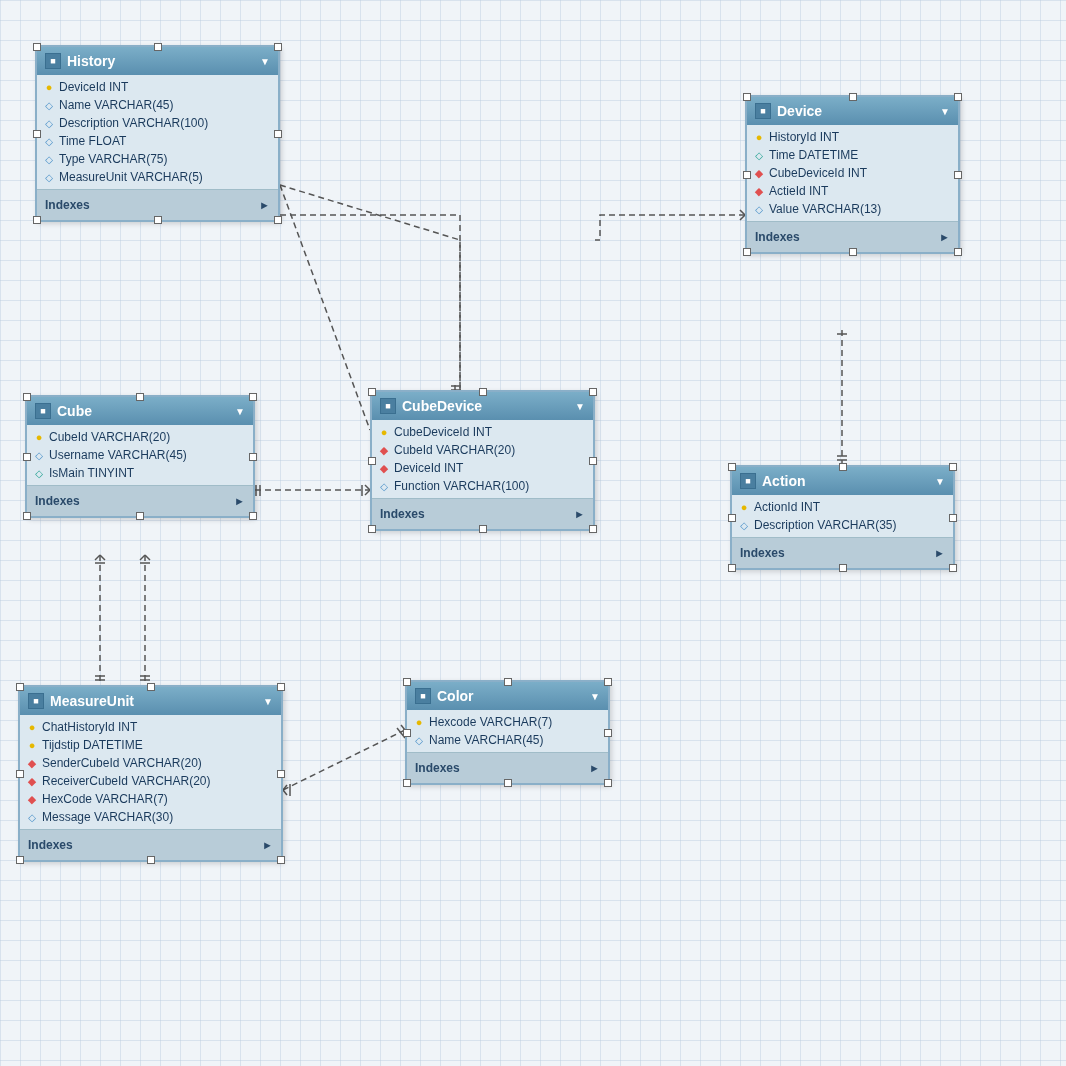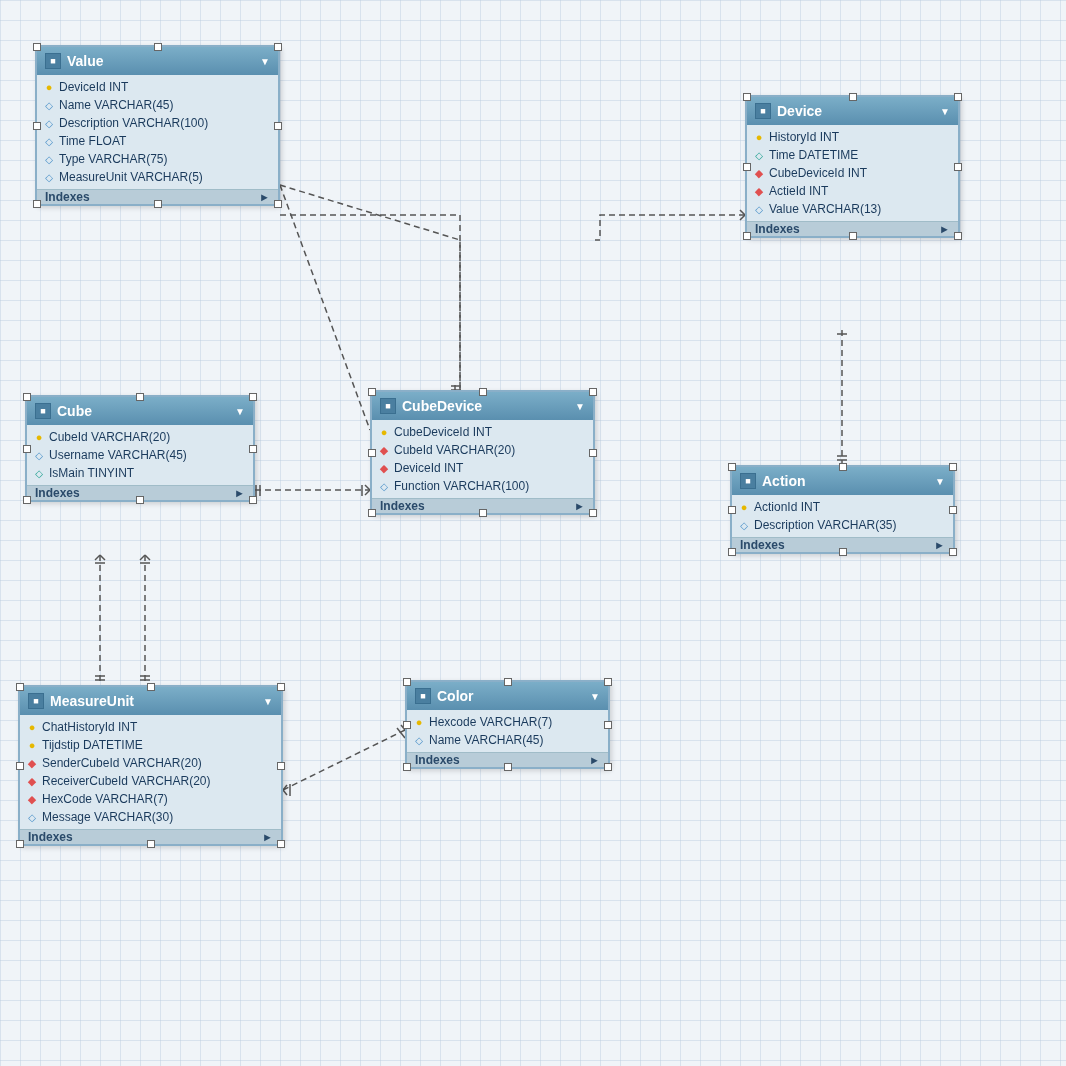--- a/index.html
+++ b/index.html
@@ -117,21 +117,21 @@
       font-size: 10px;
     }
 
     .icon-diamond-teal {
       color: #20a090;
       font-size: 10px;
     }
 
     .indexes-row {
       background: #b8ccd8;
-      padding: 0 8px;
+      padding: 8px 8px;
       display: flex;
       align-items: center;
       justify-content: space-between;
       font-size: 12px;
       color: #2a4a6a;
       font-weight: 600;
       border-top: 1px solid #a0bcc8;
     }
 
     .indexes-arrow {
@@ -219,21 +219,21 @@
       <div class="resize-handle tm"></div>
       <div class="resize-handle tr"></div>
       <div class="resize-handle ml"></div>
       <div class="resize-handle mr"></div>
       <div class="resize-handle bl"></div>
       <div class="resize-handle bm"></div>
       <div class="resize-handle br"></div>
       <div class="table-header">
     <div class="header-left">
       <span class="table-icon">■</span>
-      <span>Value</span>
+      <span>History</span>
     </div>
     <span class="dropdown-arrow">▼</span>
   </div>
       <div class="table-fields">
         <div class="field-row">
           <span class="field-icon icon-pk">●</span>
           <span>DeviceId INT</span>
         </div>
         <div class="field-row">
           <span class="field-icon icon-diamond-blue">◇</span>

